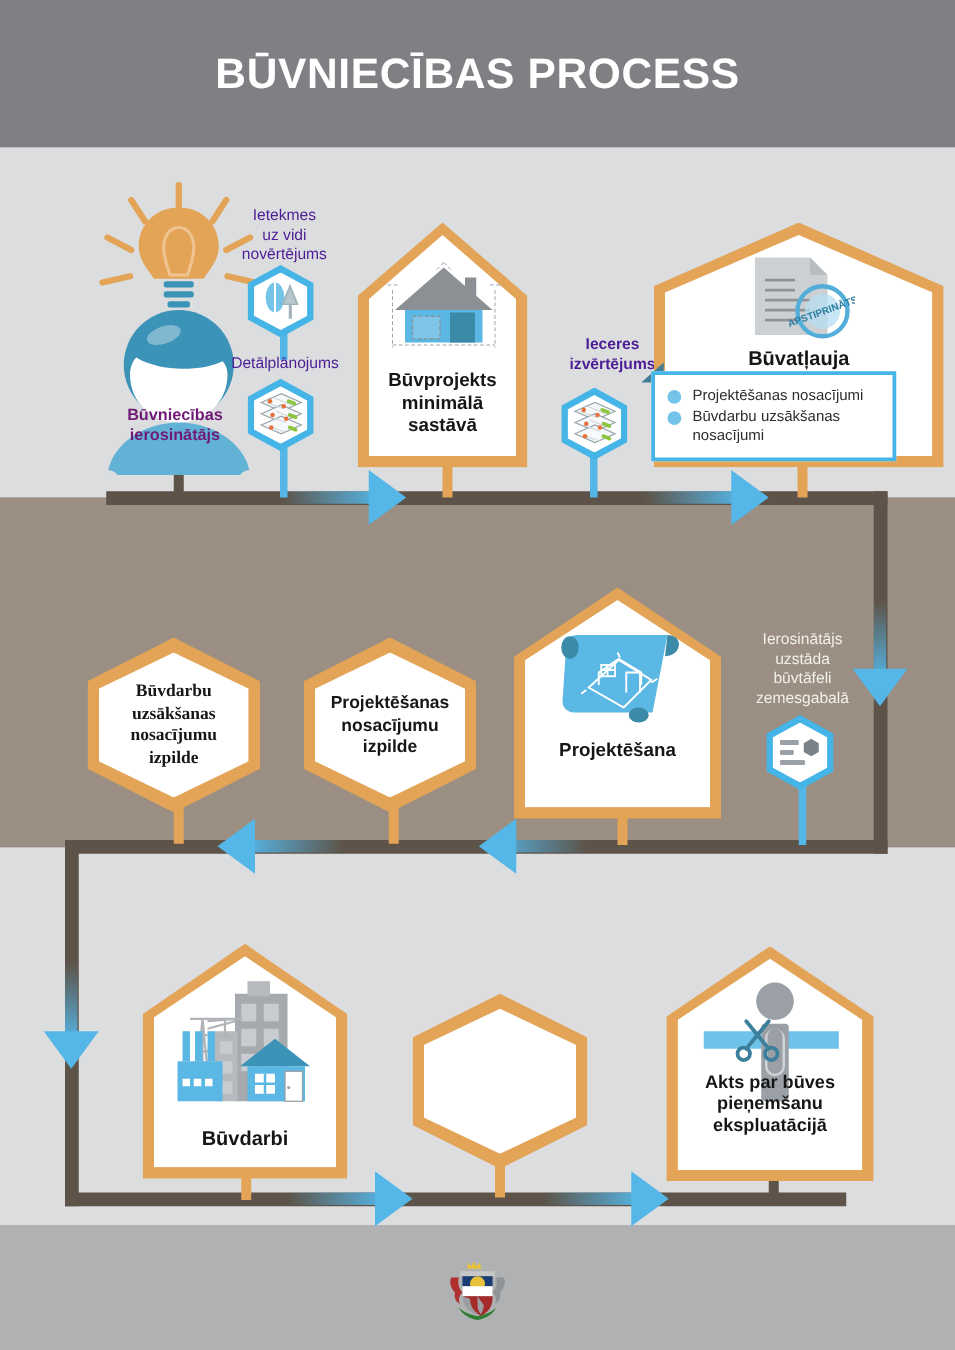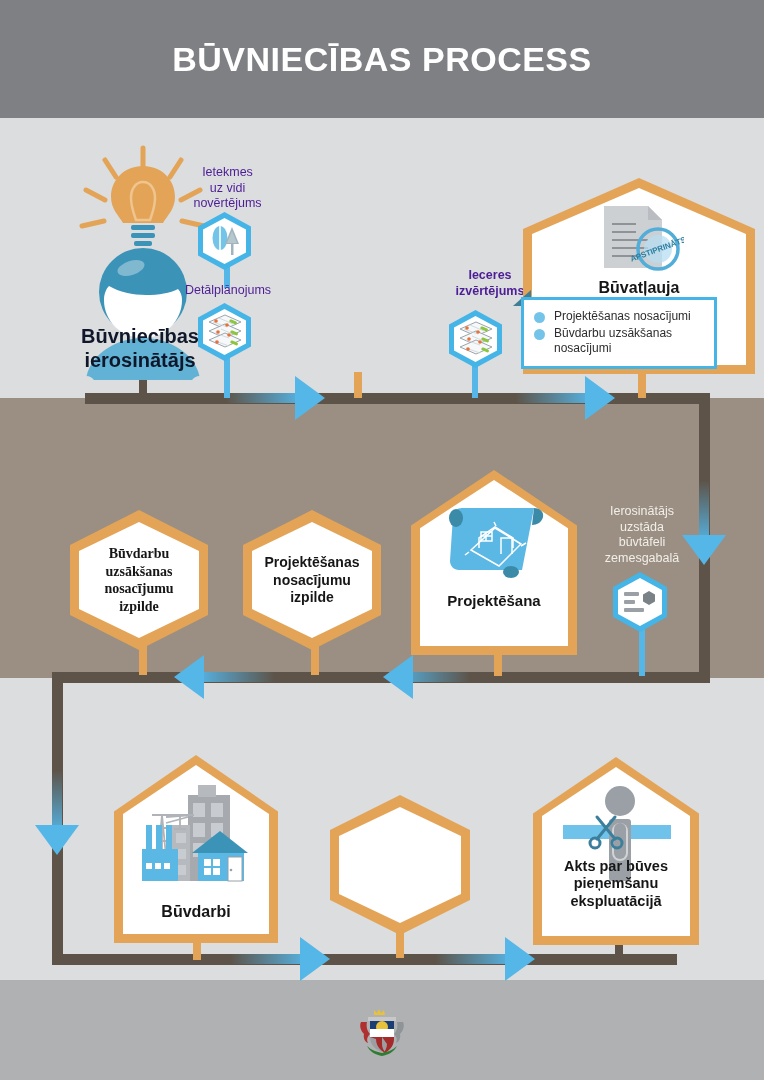--- a/index.html
+++ b/index.html
@@ -190,21 +190,21 @@
       <rect x="71" y="91" width="24" height="5" rx="2" fill="#3b93b8"></rect>
       <rect x="74" y="99" width="18" height="5" rx="2" fill="#3b93b8"></rect>
 
       <circle cx="83" cy="150" r="44" fill="#3b93b8"></circle>
       <path d="M44 158c0-6 2-11 5-14 10 6 24 9 37 9 13 0 24-2 32-6 3 3 4 7 4 11 0 21-17 38-39 38s-39-17-39-38z" fill="#ffffff"></path>
       <ellipse cx="71" cy="126" rx="14" ry="7" fill="#7fb8cf" transform="rotate(-18 71 126)"></ellipse>
 
       <path d="M83 196c-32 0-57 22-57 44v2h114v-2c0-22-25-44-57-44z" fill="#61b2d4"></path>
       <path d="M26 234c6 0 9 4 9 8h-9zM140 234c-6 0-9 4-9 8h9z" fill="#dcdddf"></path>
     </svg>
-    <div class="node-label" style="top:182px;font-size:20px;color:#0f172a;">
+    <div class="node-label" style="top:182px;font-size:13px;color:#701a75;">
       <div>Būvniecības</div>
       <div>ierosinātājs</div>
     </div>
   </div>
 
   <div class="side-caption" style="left:180px;top:165px;width:95px;white-space:pre-line;">Ietekmes
 uz vidi
 novērtējums</div>
   <div class="stem-blue" style="left:224px;top:258px;height:30px;"></div>
   <div class="minihex" style="left:198px;top:212px;width:53px;height:58px;">
@@ -242,20 +242,40 @@
         <circle cx="12" cy="29" r="1.8" fill="#e8703a"></circle>
         <rect x="25" y="6" width="8" height="3" rx="1.5" fill="#8cc63f" transform="rotate(22 25 6)"></rect>
         <rect x="26" y="17" width="8" height="3" rx="1.5" fill="#8cc63f" transform="rotate(22 26 17)"></rect>
         <rect x="26" y="27" width="8" height="3" rx="1.5" fill="#8cc63f" transform="rotate(22 26 27)"></rect>
       </svg>
     </div>
       </div>
   </div>
 
   <div class="stem" style="left:354px;top:372px;height:26px;"></div>
+  <div class="node" style="left:286px;top:178px;width:136px;height:196px;">
+    <div class="pent">
+        <div class="pent-in"></div>
+      </div>
+    <svg class="svgicon" style="position:absolute;left:22px;top:30px;" width="94" height="78" viewBox="0 0 94 78">
+      <g stroke="#9aa5ab" stroke-width=".8" stroke-dasharray="3 2">
+        <path d="M47 2l-6 6M47 2l6 6M10 20H2M84 20h8M6 68h82M6 24v46M88 24v46"></path>
+      </g>
+      <path d="M47 6L8 40h78z" fill="#8c8f93"></path>
+      <rect x="64" y="14" width="9" height="16" fill="#8c8f93"></rect>
+      <rect x="16" y="40" width="62" height="26" fill="#5bb7e3"></rect>
+      <rect x="22" y="45" width="22" height="18" fill="#7ec5e8" stroke="#8b8e92" stroke-width="1" stroke-dasharray="3 2"></rect>
+      <rect x="52" y="42" width="20" height="24" fill="#3b8ba8"></rect>
+    </svg>
+    <div class="node-label" style="top:118px;font-size:15px;">
+      <div style="white-space:pre-line">Būvprojekts
+minimālā
+sastāvā</div>
+    </div>
+  </div>
 
   <div class="side-caption" style="left:446px;top:268px;width:88px;white-space:pre-line;font-weight:bold;">Ieceres
 izvērtējums</div>
   <div class="stem-blue" style="left:472px;top:365px;height:33px;"></div>
   <div class="minihex" style="left:449px;top:310px;width:53px;height:58px;">
     <div class="mh">
         <div class="mh-in">
       <svg width="40" height="38" viewBox="0 0 40 38">
         <g stroke="#9aa5ab" stroke-width="1" fill="#f6f8f9">
           <path d="M4 9l16-7 16 7-16 7z"></path>

